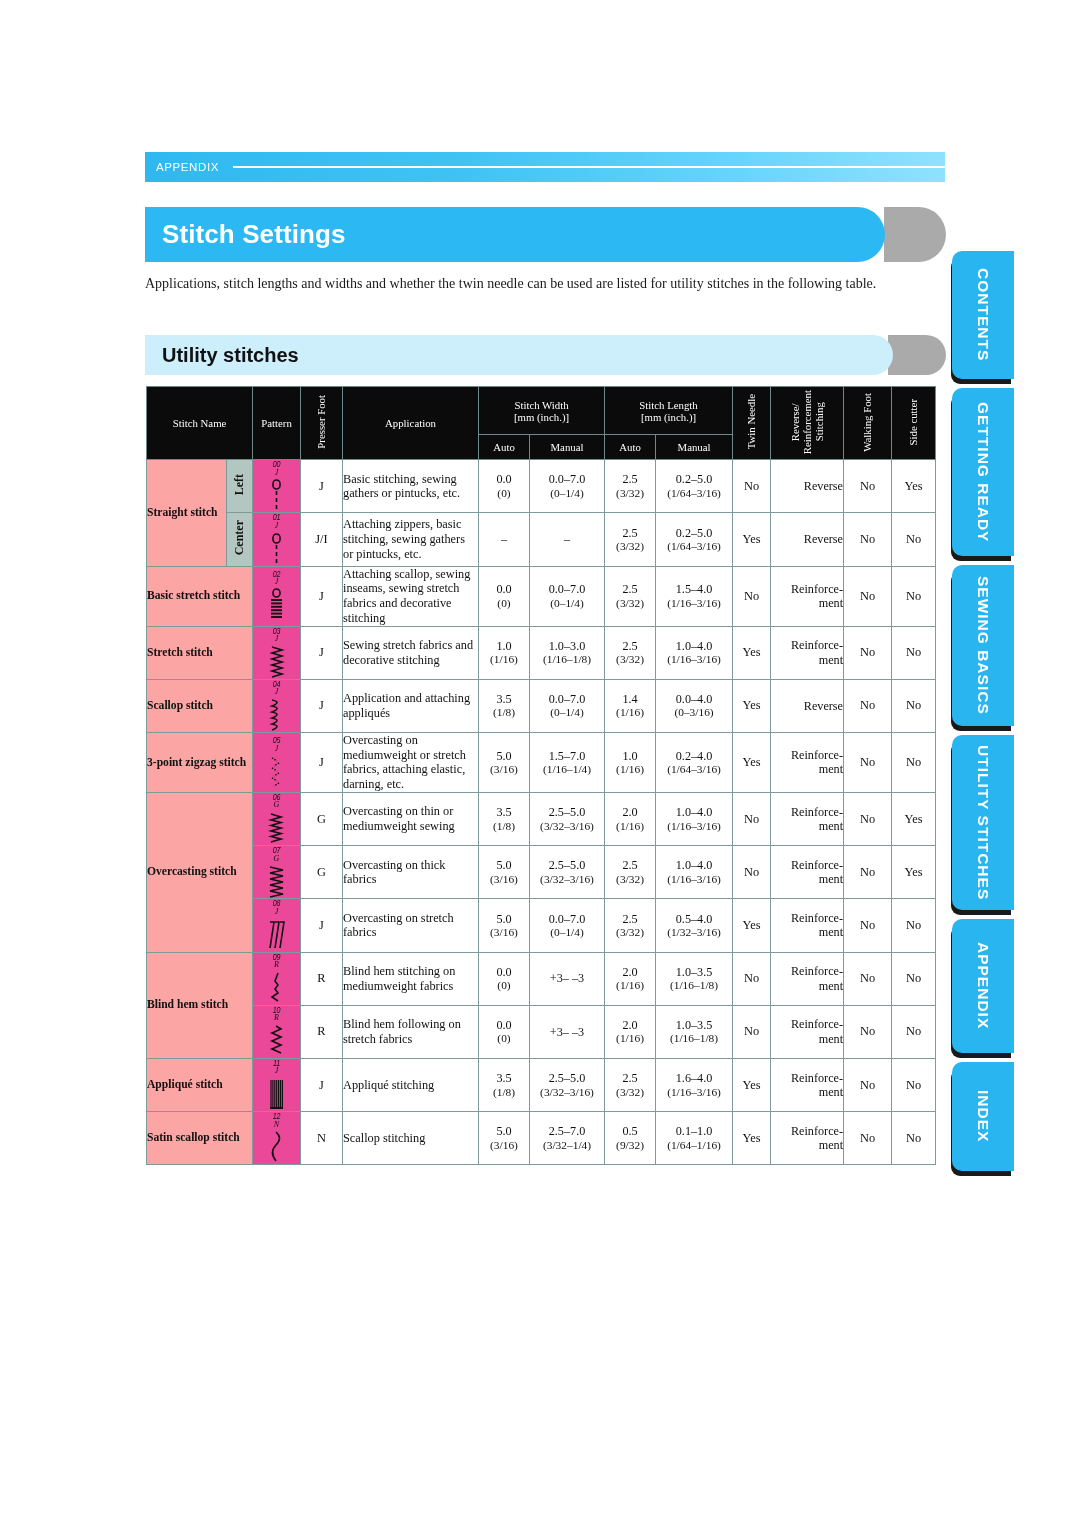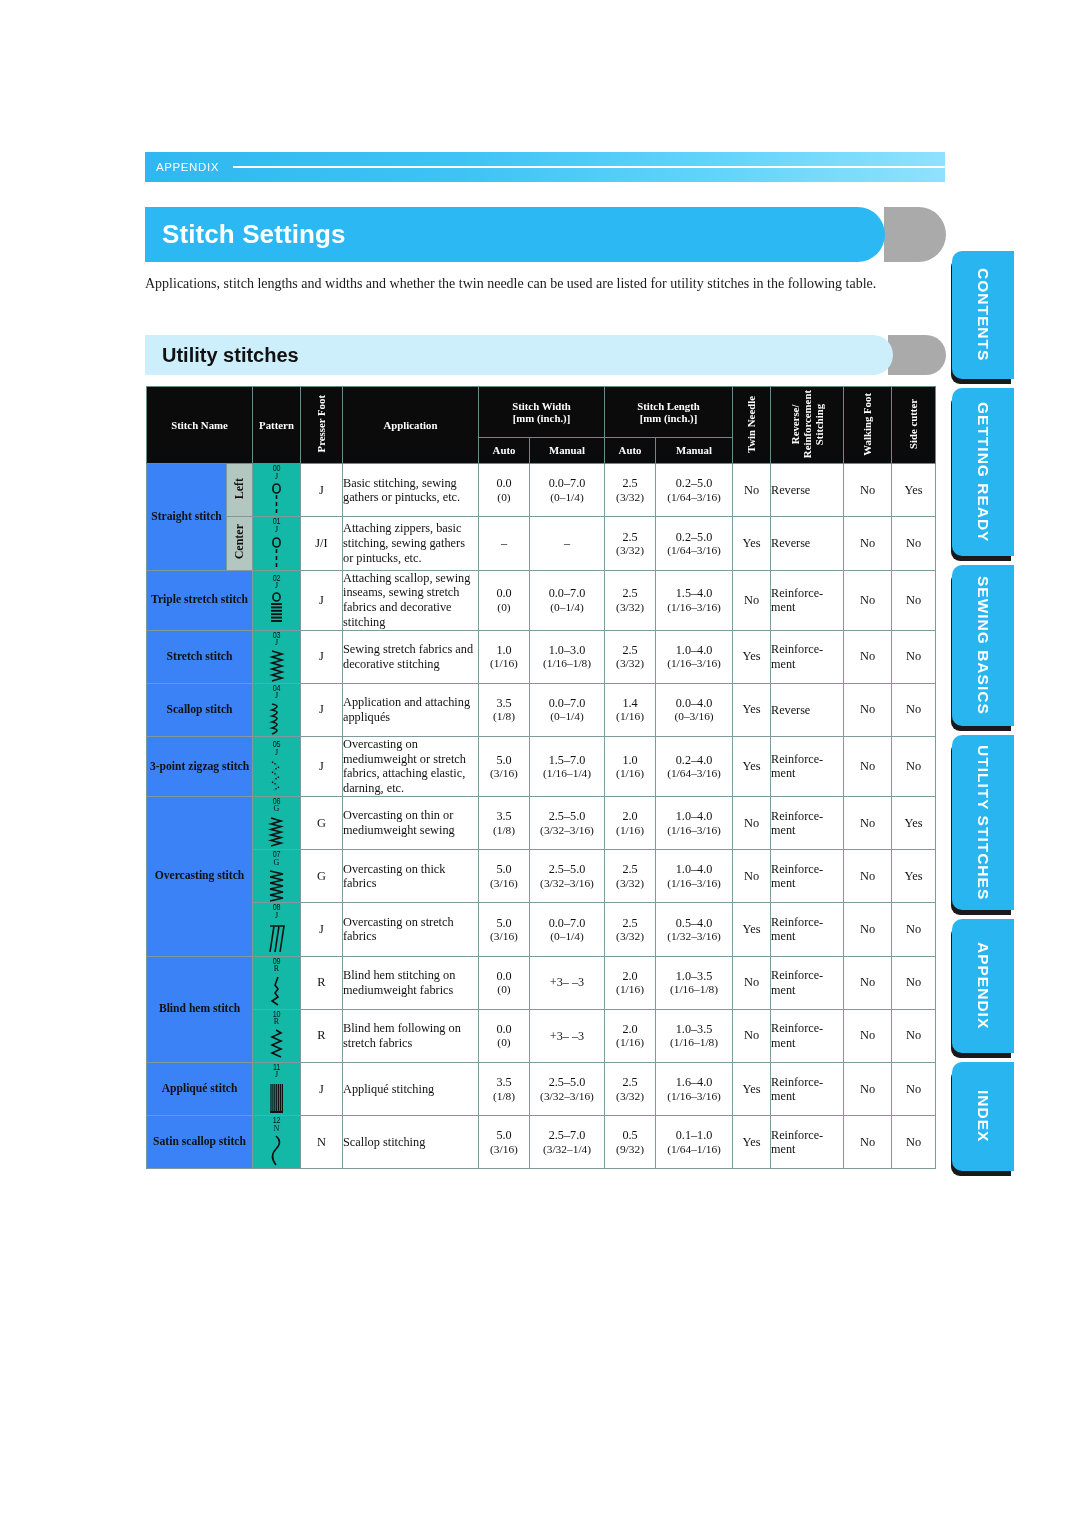--- a/index.html
+++ b/index.html
@@ -128,41 +128,41 @@
   }
   #stitch-table th, #stitch-table td {
     border: 1px solid #7f9a9a;
     padding: 0;
     vertical-align: middle;
   }
   #stitch-table thead th {
     background: #0b0b0b;
     color: #ffffff;
     font-size: 10.8px;
-    font-weight: bold;
+    font-weight: normal;
     text-align: center;
     font-family: "Liberation Serif", serif;
     border-color: #6d8a8a;
   }
   th.vert {
     height: 1px;
   }
   th.vert > span {
     writing-mode: vertical-rl;
     transform: rotate(180deg);
     display: inline-block;
     white-space: nowrap;
     line-height: 1.12;
     padding: 3px 0;
   }
   th.vert.two > span { text-align: center; }
 
   td.name-cell {
-    background: #3b82f6;
-    text-align: center;
+    background: #fca5a5;
+    text-align: left;
     font-weight: bold;
     font-size: 11.6px;
     color: #111;
     line-height: 1.18;
     padding: 2px 3px;
   }
   td.sub-cell {
     background: #b4c6c0;
     text-align: center;
     width: 26px;
@@ -171,21 +171,22 @@
     writing-mode: vertical-rl;
     transform: rotate(180deg);
     font-weight: bold;
     font-size: 12px;
     color: #111;
     white-space: nowrap;
   }
   td.pattern-cell {
     text-align: center;
     padding: 3px 0 4px;
-    background:#14b8a6;
+    background:#ec4899;
+    font-style:italic;
   }
   .pat-num {
     font-size: 8.4px;
     color: #111;
     line-height: 1.0;
     font-family: "Liberation Sans", sans-serif;
     letter-spacing:-0.2px;
     transform: scaleX(0.85);
   }
   .pat-foot {
@@ -217,20 +218,21 @@
   td.yn-cell {
     text-align: center;
     font-size: 12.4px;
     color: #111;
   }
   td.rev-cell {
     font-size: 12.2px;
     color: #111;
     line-height: 1.18;
     padding: 2px 3px 2px 4px;
+    text-align: right;
   }
   .sub { font-size: 11.4px; display:block; }
 </style>
 </head>
 <body>
 
 <div id="running-header">
   <div class="rh-label">APPENDIX</div>
   <div class="rh-rule"></div>
 </div>
@@ -348,21 +350,21 @@
         <td class="val-cell">–</td>
         <td class="val-cell">–</td>
         <td class="val-cell">2.5<span class="sub">(3/32)</span></td>
         <td class="val-cell">0.2–5.0<span class="sub">(1/64–3/16)</span></td>
         <td class="yn-cell">Yes</td>
         <td class="rev-cell">Reverse</td>
         <td class="yn-cell">No</td>
         <td class="yn-cell">No</td>
       </tr>
       <tr>
-        <td class="name-cell" colspan="2" rowspan="1">Triple stretch stitch</td>
+        <td class="name-cell" colspan="2" rowspan="1">Basic stretch stitch</td>
         <td class="pattern-cell"><div class="pat-num">02</div><div class="pat-foot">J</div><span><svg class="pat-svg" width="24" height="34" viewBox="0 0 24 34" xmlns="http://www.w3.org/2000/svg">
               <rect x="8" y="1" width="7" height="8" rx="3.5" stroke="#111" fill="none" stroke-width="1.6"></rect>
               <line x1="6" y1="12" x2="17" y2="12" stroke="#111" stroke-width="1.9"></line>
               <line x1="6" y1="15.4" x2="17" y2="15.4" stroke="#111" stroke-width="1.9"></line>
               <line x1="6" y1="18.8" x2="17" y2="18.8" stroke="#111" stroke-width="1.9"></line>
               <line x1="6" y1="22.2" x2="17" y2="22.2" stroke="#111" stroke-width="1.9"></line>
               <line x1="6" y1="25.6" x2="17" y2="25.6" stroke="#111" stroke-width="1.9"></line>
               <line x1="6" y1="29" x2="17" y2="29" stroke="#111" stroke-width="1.9"></line>
             </svg></span></td>
         <td class="foot-cell">J</td>

